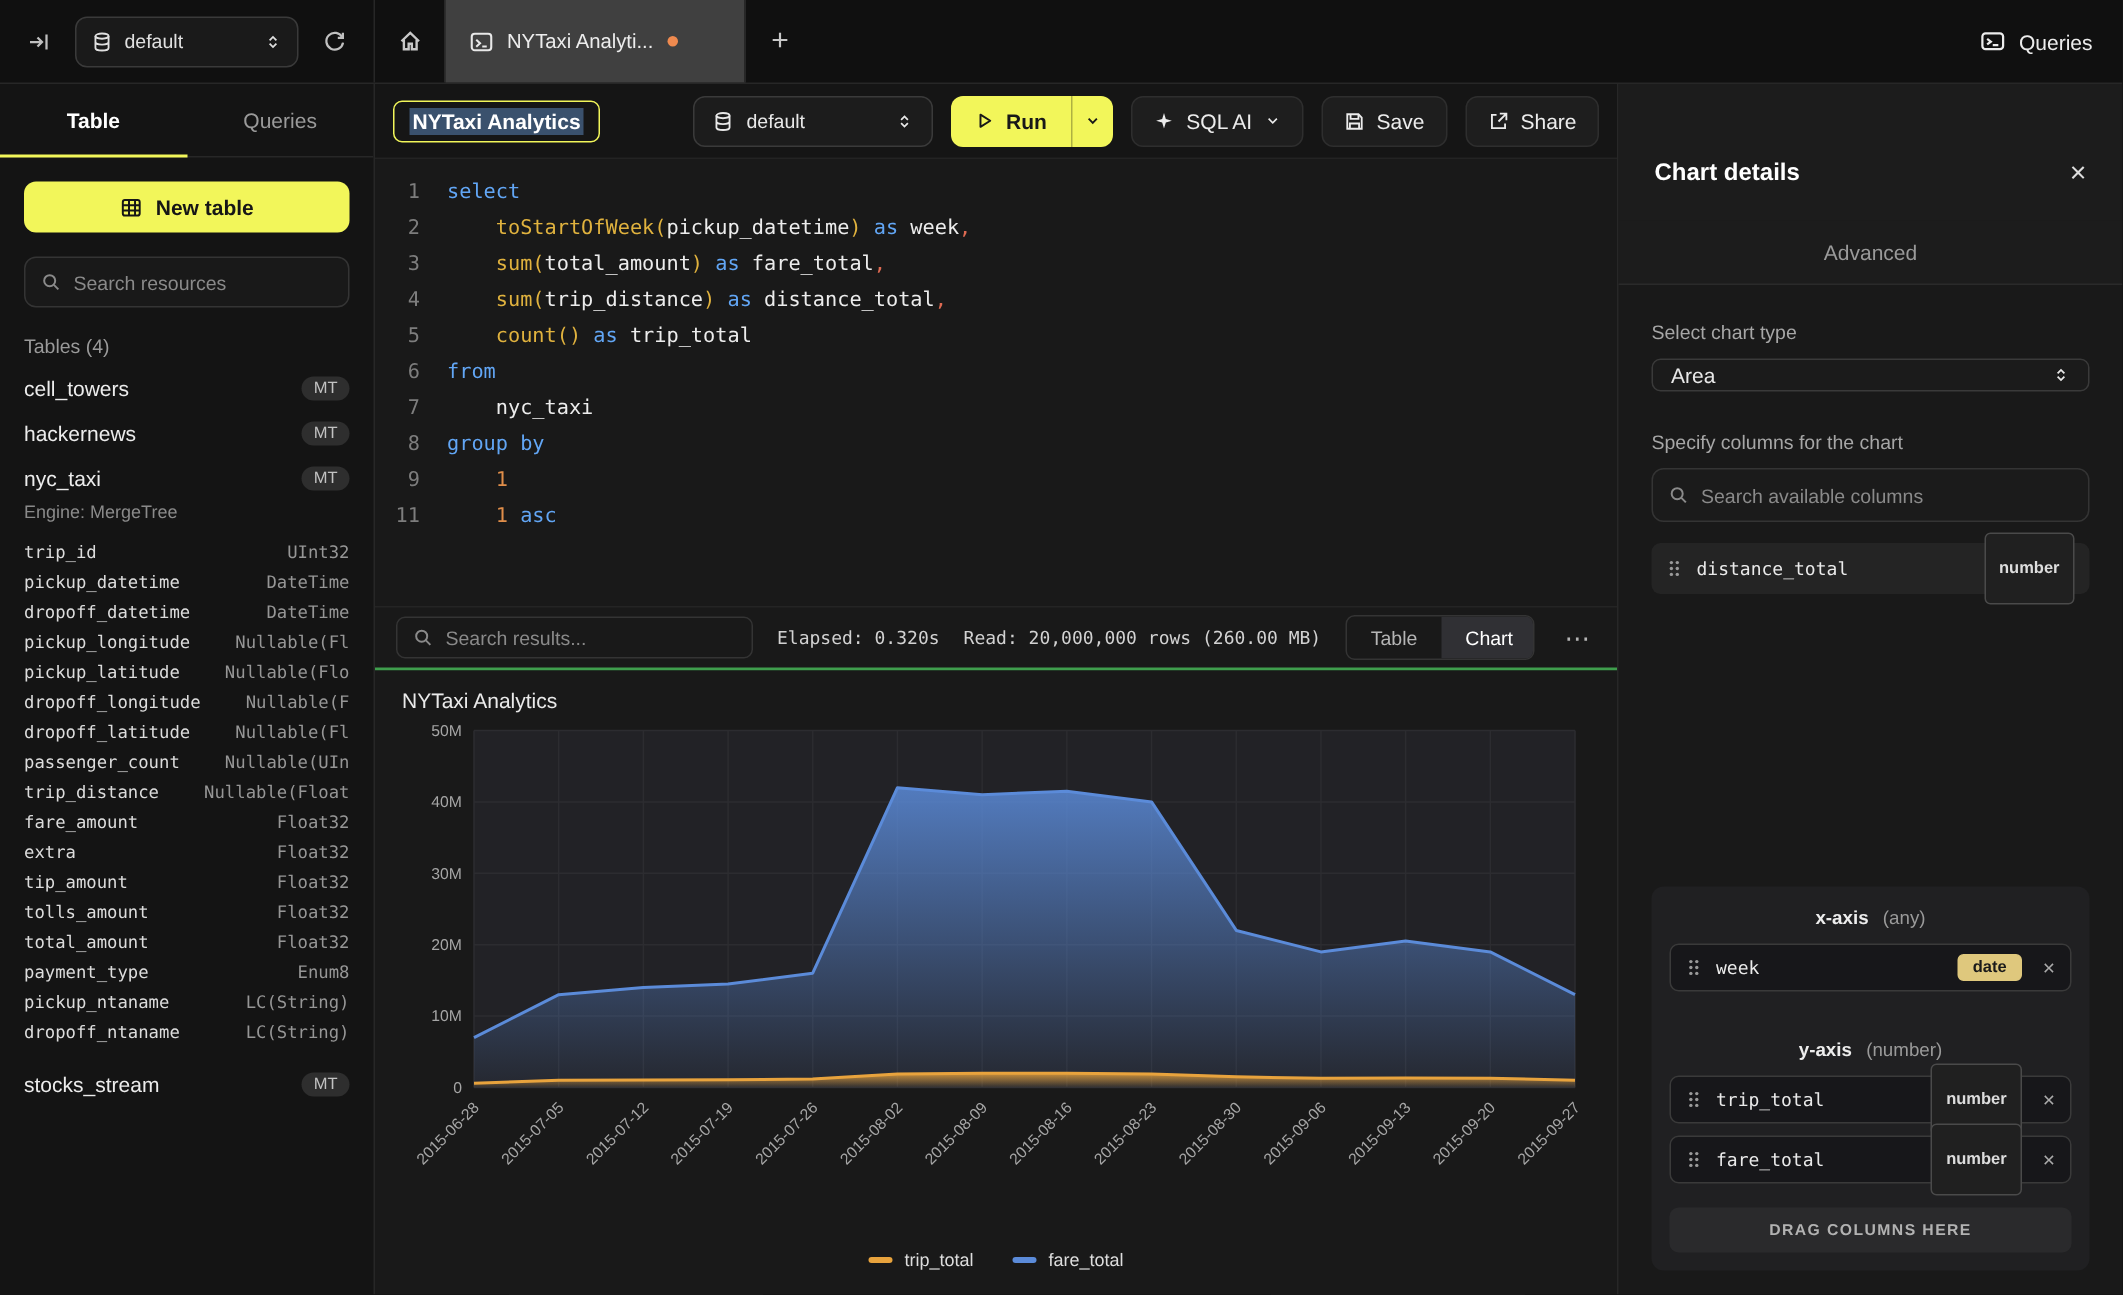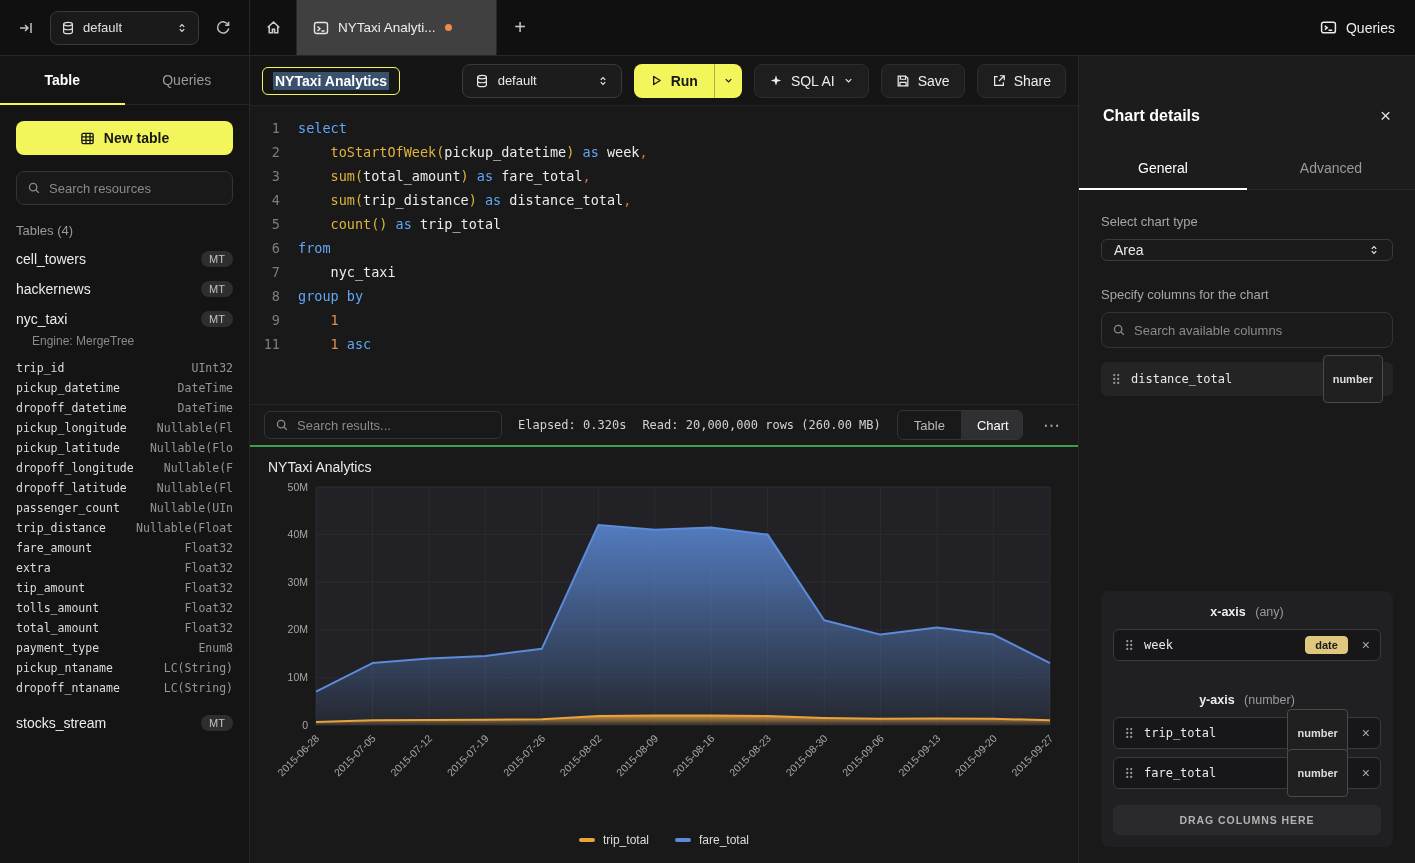--- a/index.html
+++ b/index.html
@@ -39,21 +39,21 @@
   .sidebar-tab{flex:1;display:flex;align-items:center;justify-content:center;font-size:14px;color:var(--muted);position:relative;background:none;border:none;}
   .sidebar-tab.active{color:#fff;font-weight:700;}
   .sidebar-tab.active::after{content:"";position:absolute;left:0;right:0;bottom:-1px;height:2px;background:var(--accent);}
   .new-table-btn{margin:16px;height:34px;background:var(--accent);color:#161616;font-weight:700;font-size:14px;border:none;border-radius:8px;display:flex;align-items:center;justify-content:center;gap:9px;flex-shrink:0;}
   .search-box{display:flex;align-items:center;gap:8px;border:1px solid #343434;border-radius:8px;height:34px;padding:0 10px;background:#191919;}
   .sidebar .search-box{margin:0 16px 10px;flex-shrink:0;}
   .search-box input{background:none;border:none;outline:none;color:#ddd;font-size:13px;width:100%;}
   .section-label{padding:8px 16px 6px;color:var(--muted);font-size:13px;flex-shrink:0;}
   .table-row{display:flex;align-items:center;justify-content:space-between;padding:7px 16px;font-size:14px;color:#ececec;cursor:pointer;flex-shrink:0;}
   .badge-mt{background:#2e2e2e;color:#c2c2c2;font-size:11px;border-radius:10px;padding:2px 8px;}
-  .engine-label{padding:0 32px 8px;color:#8a8a8a;font-size:12px;flex-shrink:0;}
+  .engine-label{padding:0 16px 8px;color:#8a8a8a;font-size:12px;flex-shrink:0;}
   .columns{padding:2px 16px 10px;font-family:"DejaVu Sans Mono",monospace;font-size:11.5px;flex-shrink:0;}
   .col-row{display:flex;justify-content:space-between;line-height:20px;white-space:nowrap;overflow:hidden;cursor:pointer;}
   .col-name{color:#dcdcdc;}
   .col-type{color:#969696;}
 
   
   .main{flex:1;min-width:0;display:flex;flex-direction:column;background:var(--bg2);}
   .main-toolbar{height:50px;display:flex;align-items:center;gap:12px;padding:0 12px;border-bottom:1px solid #232323;background:#151515;flex-shrink:0;}
   .query-title{border:1px solid var(--accent);border-radius:6px;padding:5px 10px;font-size:14px;font-weight:700;background:#161616;cursor:text;}
   .query-title .sel{background:#3a516d;color:#fff;padding:1px 2px;}
@@ -518,21 +518,20 @@
         </div>
     </section>
   </main>
 
   <aside class="rightpanel">
     <div class="rp-header">
       <span class="rp-title">Chart details</span>
       <button class="rp-close">×</button>
     </div>
     <div class="rp-tabs">
-      <button class="rp-tab active">General</button>
       <button class="rp-tab">Advanced</button>
     </div>
     <div class="rp-content">
       <div class="rp-label">Select chart type</div>
       <div class="rp-select">
         <span>Area</span>
         <span>
           <svg width="12" height="12" viewBox="0 0 16 16" fill="none" stroke="currentColor" stroke-width="1.6">
               <path d="M5 6.5 8 3.5l3 3M5 9.5l3 3 3-3"></path>
             </svg>

